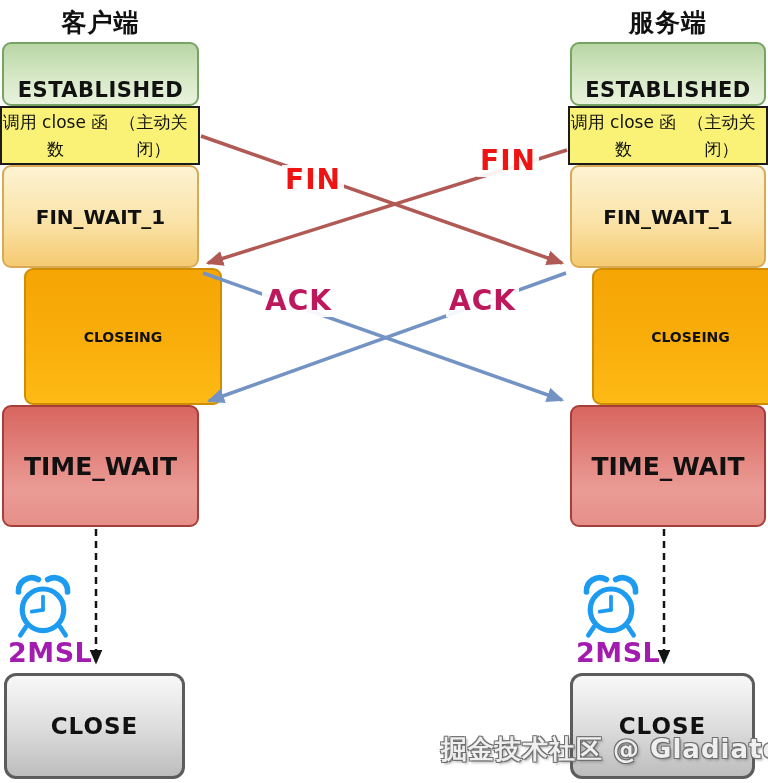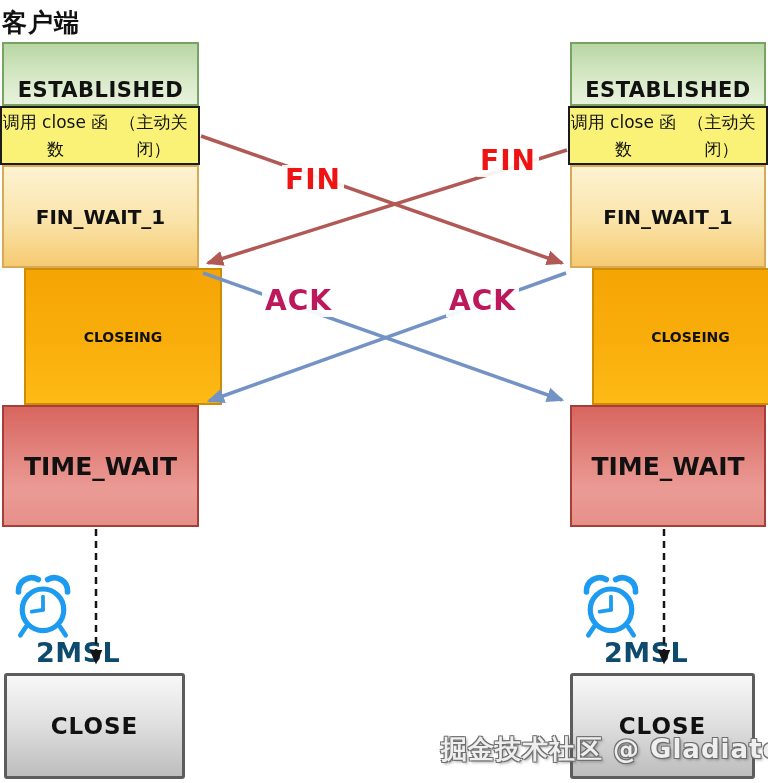--- a/index.html
+++ b/index.html
@@ -10,30 +10,31 @@
     width: 768px;
     height: 783px;
     background: #ffffff;
     overflow: hidden;
   }
   .abs { position: absolute; }
   .col-title {
     font-size: 25px;
     font-weight: bold;
     color: #111;
+    text-align: center;
     letter-spacing: 1px;
   }
   .state-box {
     display: flex;
     align-items: center;
     justify-content: center;
     text-align: center;
     font-weight: bold;
     color: #111;
-    border-radius: 0;
+    border-radius: 9px;
   }
   .box-established {
     background: linear-gradient(180deg, #b9d6a5 0%, #d6e8c6 55%, #e8f2dc 100%);
     border: 2px solid #78a463;
     align-items: flex-end;
     font-size: 21px;
     letter-spacing: 0.5px;
     padding-bottom: 2px;
   }
   .box-close-call {
@@ -59,38 +60,37 @@
   .box-time-wait {
     background: linear-gradient(180deg, #d8655f 0%, #eb9b95 70%, #e68f89 100%);
     border: 2px solid #a63e39;
     font-size: 25px;
   }
   .box-close {
     background: linear-gradient(180deg, #f8f8f8 0%, #dedede 50%, #bdbdbd 100%);
     border: 3px solid #5c5c5c;
     font-size: 23px;
     letter-spacing: 1px;
-    border-radius: 3px;
+    border-radius: 12px;
   }
   .msg-label {
     font-size: 28px;
     font-weight: bold;
     letter-spacing: 1px;
     background: rgba(255,255,255,0.92);
     padding: 0 3px;
     line-height: 1.1;
   }
   .fin-label { color: #ee1414; }
   .ack-label { color: #be185d; }
   .timer-label {
     font-size: 27px;
     font-weight: bold;
-    color: #0c4a6e;
+    color: #a21caf;
     letter-spacing: 0.5px;
-    margin-left: 28px;
   }
   .watermark {
     font-size: 26px;
     font-weight: bold;
     color: rgba(245,245,245,0.95);
     letter-spacing: 1px;
     text-shadow:
       1px 1px 0 #6e6e6e, -1px -1px 0 #6e6e6e,
       1px -1px 0 #6e6e6e, -1px 1px 0 #6e6e6e,
       2px 2px 3px rgba(90,90,90,0.6);
@@ -98,20 +98,21 @@
     z-index: 20;
   }
   svg.overlay { left: 0; top: 0; z-index: 10; pointer-events: none; }
 </style>
 </head>
 <body>
 
 <div id="canvas">
 
   <div class="abs col-title" style="left:2px; top:6px; width:197px;">客户端</div>
+  <div class="abs col-title" style="left:570px; top:6px; width:196px;">服务端</div>
 
   <div class="abs state-box box-established" style="left:2px; top:42px; width:197px; height:64px;">
     <span>ESTABLISHED</span>
   </div>
   <div class="abs state-box box-close-call" style="left:0px; top:106px; width:200px; height:59px;">
     <span>调用 close 函数</span>
     <span>（主动关闭）</span>
   </div>
   <div class="abs state-box box-fin-wait" style="left:2px; top:165px; width:197px; height:103px;">
     <span>FIN_WAIT_1</span>

